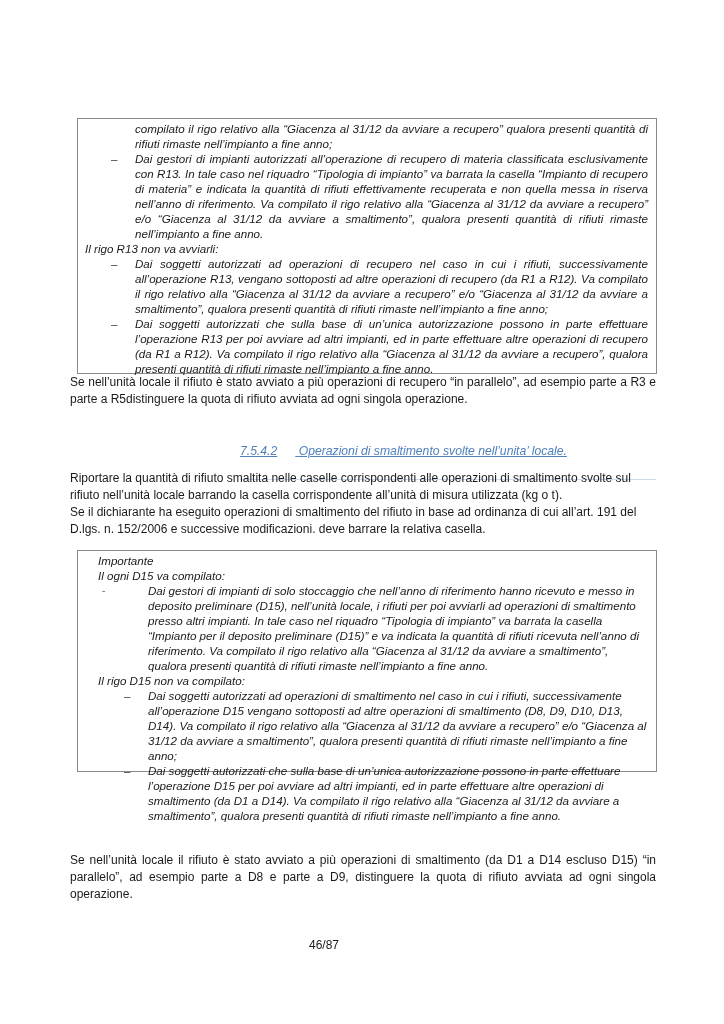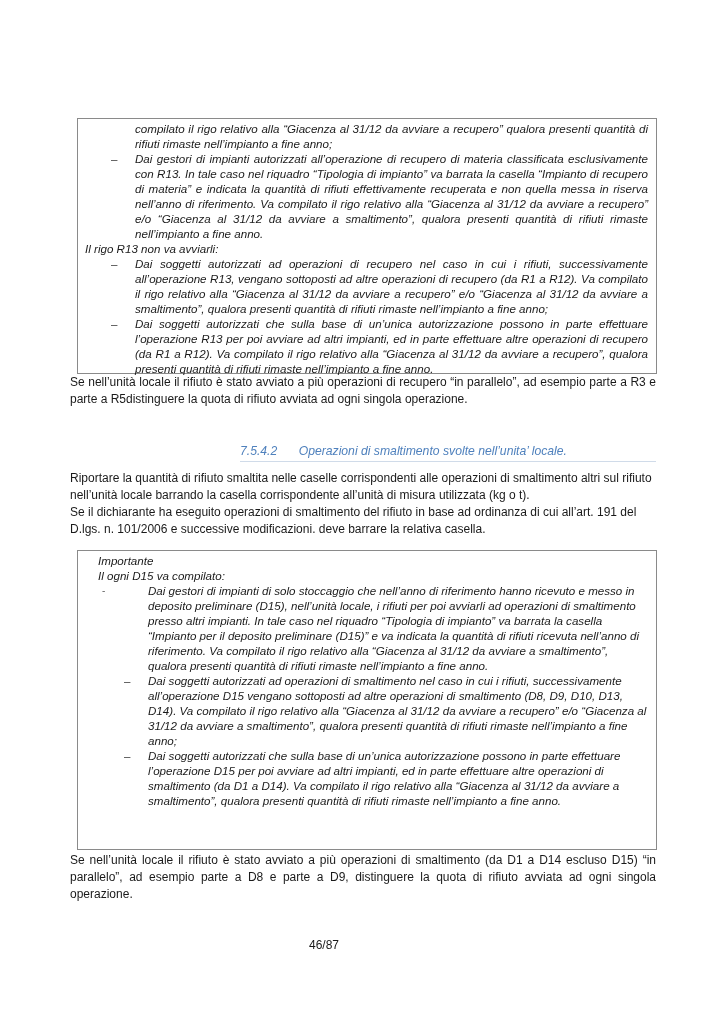--- a/index.html
+++ b/index.html
@@ -2,30 +2,30 @@
 <html><head>
 <meta charset="utf-8">
 <style>
   html, body { margin:0; padding:0; background:#ffffff; }
   body { width:724px; height:1024px; position:relative; overflow:hidden;
          font-family:"Liberation Sans", sans-serif; color:#1a1a1a; }
   .page { position:absolute; left:0; top:0; width:724px; height:1024px; }
   .box { position:absolute; border:1px solid #8a8a8a; box-sizing:border-box;
          font-style:italic; font-size:11.6px; line-height:15px; padding:2px 8px 2px 7px; }
   .box1 { left:77px; top:118px; width:580px; height:256px; border-top:1px solid #8a8a8a; }
-  .box2 { left:77px; top:550px; width:580px; height:300px;padding-left:20px; }
+  .box2 { left:77px; top:550px; width:580px; height:222px;padding-left:20px; }
   .item { position:relative; padding-left:50px; text-align:justify; }
   .item.cont { padding-left:50px; }
   .item .dash { position:absolute; left:26px; top:0; font-style:normal; color:#333; }
   .item .dot { position:absolute; left:4px; top:0; font-style:normal; color:#666; font-size:10px; }
   .item.b2 { padding-left:50px; text-align:left; }
   .plain { font-size:12px; line-height:17px; position:absolute; left:70px; width:586px; }
   .p1 { top:374px; }
   .heading { position:absolute; left:240px; top:444px; width:416px; font-style:italic;
-             color:#4f81bd; font-size:12.2px; border-bottom:1px solid #d0dbe9; padding-bottom:3px; }
+             color:#4f81bd; font-size:12.2px; border-bottom:1px solid #d0dbe9; padding-bottom:21px;text-decoration:underline; }
   .heading .num { margin-right:18px; }
   .p2 { top:470px; }
   .p3 { top:852px; text-align:justify; }
   .footer { position:absolute; top:938px; left:0; width:648px; text-align:center; font-size:12px; }
   .just { text-align:justify; }
 </style>
 </head>
 <body>
 
 <div class="page">
@@ -48,31 +48,32 @@
   </div>
 
   <div class="plain p1 just">Se nell’unità locale il rifiuto è stato avviato a più operazioni di recupero “in parallelo”, ad esempio parte a R3 e parte a R5distinguere la quota di rifiuto avviata ad ogni singola operazione.</div>
 
   <div class="heading">
     <span class="num">7.5.4.2</span>
     <span>Operazioni di smaltimento svolte nell’unita’ locale.</span>
   </div>
 
   <div class="plain p2">
-    <div>Riportare la quantità di rifiuto smaltita nelle caselle corrispondenti alle operazioni di smaltimento altri sul rifiuto nell’unità locale barrando la casella corrispondente all’unità di misura utilizzata (kg o t).</div>
-    <div>Se il dichiarante ha eseguito operazioni di smaltimento del rifiuto in base ad ordinanza di cui all’art. 191 del D.lgs. n. 101/2006 e successive modificazioni. deve barrare la relativa casella.</div>
+    <div>Riportare la quantità di rifiuto smaltita nelle caselle corrispondenti alle operazioni di smaltimento svolte sul rifiuto nell’unità locale barrando la casella corrispondente all’unità di misura utilizzata (kg o t).</div>
+    <div>Se il dichiarante ha eseguito operazioni di smaltimento del rifiuto in base ad ordinanza di cui all’art. 191 del D.lgs. n. 152/2006 e successive modificazioni. deve barrare la relativa casella.</div>
   </div>
 
   <div class="box box2">
     <div>Importante</div>
     <div>Il ogni D15 va compilato:</div>
     <div class="item b2">
       <span class="dot">-</span>
       <span>Dai gestori di impianti di solo stoccaggio che nell’anno di riferimento hanno ricevuto e messo in deposito preliminare (D15), nell’unità locale, i rifiuti per poi avviarli ad operazioni di smaltimento presso altri impianti. In tale caso nel riquadro “Tipologia di impianto” va barrata la casella “Impianto per il deposito preliminare (D15)” e va indicata la quantità di rifiuti ricevuta nell’anno di riferimento. Va compilato il rigo relativo alla “Giacenza al 31/12 da avviare a smaltimento”, qualora presenti quantità di rifiuti rimaste nell’impianto a fine anno.</span>
     </div>
+    <div>Il rigo D15 non va compilato:</div>
     <div class="item b2">
       <span class="dash">–</span>
       <span>Dai soggetti autorizzati ad operazioni di smaltimento nel caso in cui i rifiuti, successivamente all’operazione D15 vengano sottoposti ad altre operazioni di smaltimento (D8, D9, D10, D13, D14). Va compilato il rigo relativo alla “Giacenza al 31/12 da avviare a recupero” e/o “Giacenza al 31/12 da avviare a smaltimento”, qualora presenti quantità di rifiuti rimaste nell’impianto a fine anno;</span>
     </div>
     <div class="item b2">
       <span class="dash">–</span>
       <span>Dai soggetti autorizzati che sulla base di un’unica autorizzazione  possono in parte effettuare l’operazione D15 per poi avviare ad altri impianti, ed in parte effettuare altre operazioni di smaltimento (da D1 a D14).  Va compilato il rigo relativo alla “Giacenza al 31/12 da avviare a smaltimento”, qualora presenti quantità di rifiuti rimaste nell’impianto a fine anno.</span>
     </div>
   </div>
 

